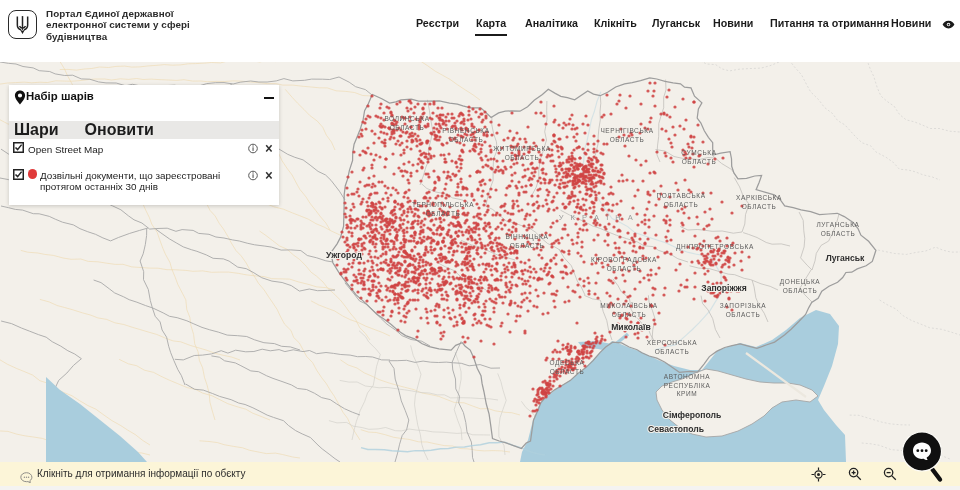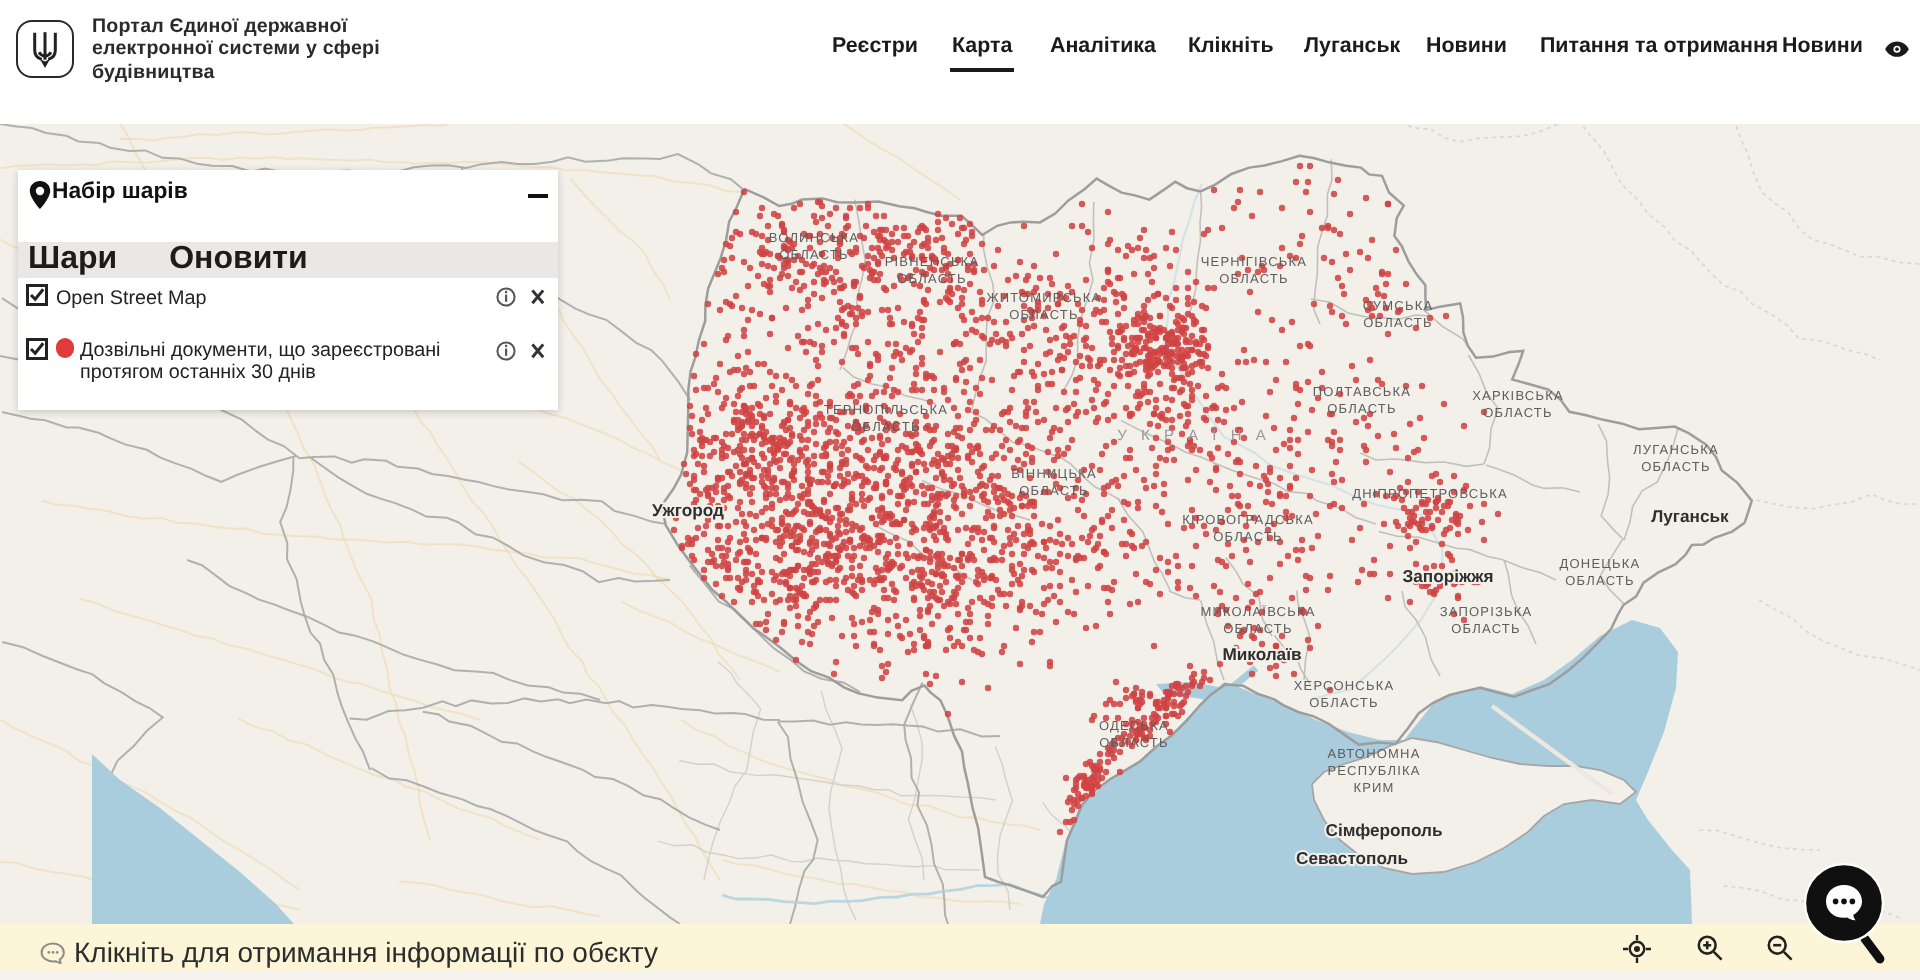--- a/index.html
+++ b/index.html
@@ -19,21 +19,21 @@
 #phead .pin { position:absolute; left:5px; top:5px; }
 #phead .pt { position:absolute; left:17px; top:5px; font-size:11.4px; font-weight:bold; color:#111; }
 #phead .minus { position:absolute; right:5px; top:12px; width:10px; height:2.4px; background:#111; }
 #ptabs { height:18px; background:#e9e8e6; display:flex; align-items:center; font-size:16px; font-weight:bold; color:#1c1c1c; }
 #ptabs span { margin-left:5px; }
 #ptabs span + span { margin-left:26px; }
 #plist { position:relative; height:66px; background:#fff; }
 .rowtxt { position:absolute; font-size:9.9px; color:#222; }
 .reddot { position:absolute; left:18.5px; top:84px; width:9.5px; height:9.5px; border-radius:50%; background:#e03a3a; }
 #bar { position:absolute; left:0; top:462px; width:960px; height:24px; background:#fcf5d8; z-index:3; }
-#bar .txt { position:absolute; left:37px; top:6px; font-size:14px; color:#2c2c2c; }
+#bar .txt { position:absolute; left:37px; top:6px; font-size:10px; color:#2c2c2c; }
 #bar .ic { position:absolute; top:5px; }
 #attrib { position:absolute; left:0; top:486px; width:960px; height:4px; background:#f4f3f1; z-index:3; }
 </style></head>
 <body>
 <div id="stage">
 <svg id="map" width="960" height="490" viewBox="0 0 960 490">
 <rect width="960" height="490" fill="#f3f0ea"></rect>
 <g fill="none" stroke="#efd9ae" stroke-width="1.0" stroke-opacity="0.6">
         <path d="M10.3,89.7 L17.3,92.6 L27.6,97.5 L34.7,99.5 L43.2,103.7 L51.4,105.8 L59.8,109.5 L67.1,113.1 L75.3,117.6 L82.0,121.4 L90.0,125.6 L98.4,128.0 L105.8,132.9 L112.9,136.0 L119.7,139.0 L128.5,144.0 L134.8,147.6 L141.6,150.6 L150.2,155.0 L158.1,159.1 L165.2,163.1 L171.6,166.6 L180.4,169.6 L186.9,172.6 L194.4,176.3 L201.8,179.7 L209.2,181.6 L217.1,185.0 L226.0,188.4 L231.9,191.3 L239.7,195.2 L249.1,197.6 L257.4,200.7 L266.4,203.7 L273.9,206.8 L283.5,209.2 L292.4,212.9 L299.4,215.6 L308.2,219.1 L316.0,223.7 L324.2,227.1 L331.1,230.9 L340.0,235.0"></path>
         <path d="M20.8,250.4 L27.7,252.2 L37.8,253.0 L44.8,254.4 L53.4,255.4 L63.1,258.0 L71.1,259.3 L80.8,259.0 L88.2,261.4 L98.0,261.8 L106.6,263.2 L115.5,264.4 L122.9,264.3 L131.8,266.9 L142.1,267.6 L149.2,268.1 L158.1,268.2 L167.0,269.7 L175.5,269.8 L186.0,270.4 L192.9,271.3 L202.8,270.9 L211.6,272.3 L220.0,272.1 L228.7,272.1 L238.1,273.3 L246.0,274.8 L254.6,275.8 L264.0,276.6 L271.8,278.7 L282.2,278.9 L289.7,279.1 L298.1,281.8 L308.9,284.5 L316.7,286.9 L325.9,287.6 L335.0,290.0"></path>

